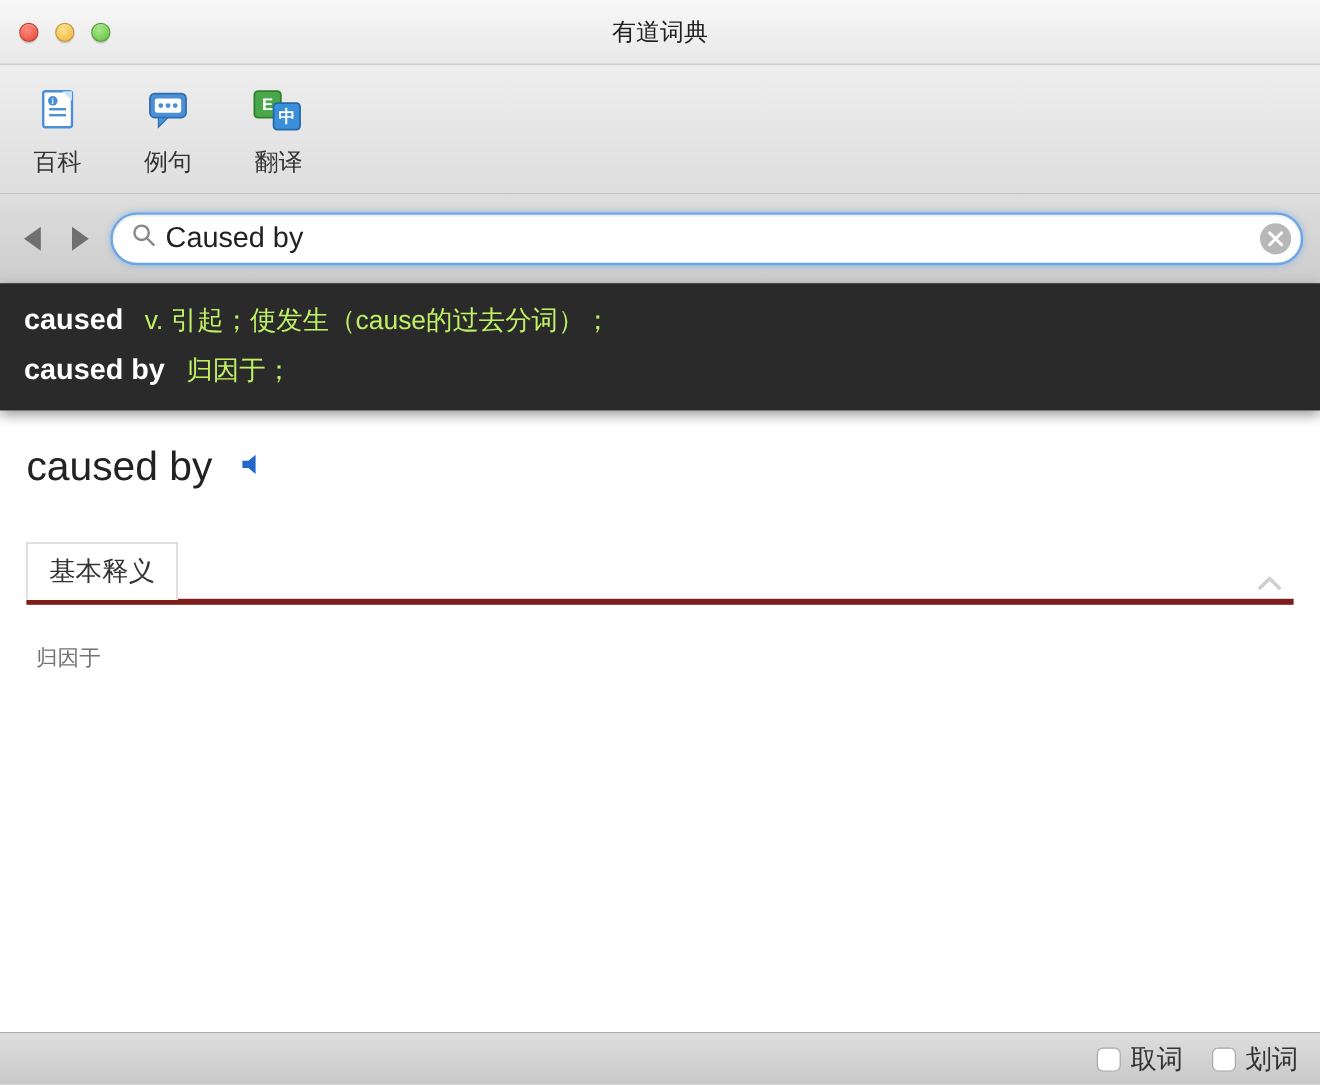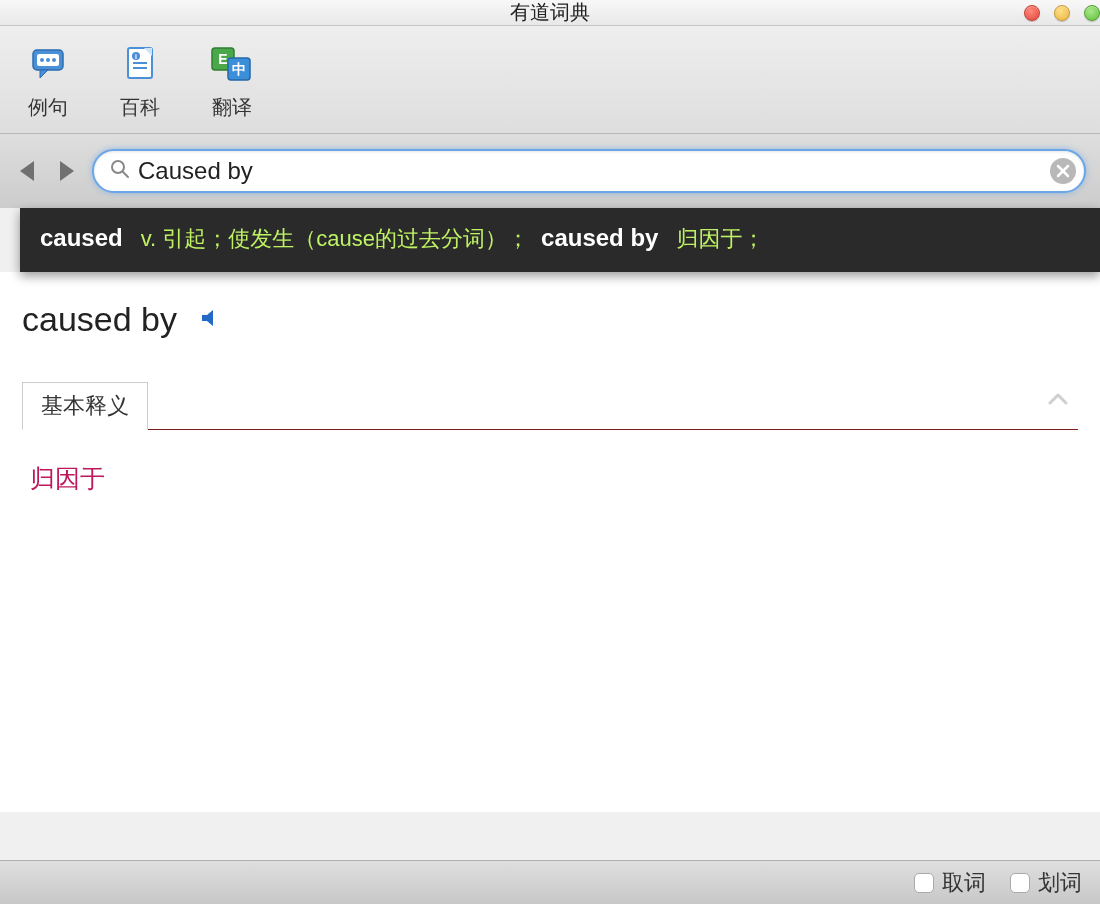--- a/index.html
+++ b/index.html
@@ -7,27 +7,26 @@
   width: 1100px;
   height: 904px;
   font-family: "Helvetica Neue", "PingFang SC", "Microsoft YaHei", sans-serif;
   background: #f0f0f0;
   overflow: hidden;
   position: relative;
 }
 
 
 .titlebar {
-  height: 26px;
+  height: 54px;
   background: linear-gradient(to bottom, #f8f8f8, #e8e8e8);
   border-bottom: 1px solid #c5c5c5;
   display: flex;
   align-items: center;
   position: relative;
-  justify-content: flex-end;
 }
 .traffic-lights {
   display: flex;
   gap: 14px;
   padding-left: 16px;
 }
 .traffic-light {
   width: 16px;
   height: 16px;
   border-radius: 50%;
@@ -145,23 +144,22 @@
 }
 
 
 .suggestions {
   background: #2a2a2a;
   color: #eee;
   padding: 16px 20px 18px 20px;
   box-shadow: 0 4px 10px rgba(0,0,0,0.4);
   position: relative;
   display: flex;
-  flex-direction: row;
+  flex-direction: column;
   gap: 12px;
-  margin-left: 20px;
 }
 .sugg-row {
   display: flex;
   align-items: baseline;
   gap: 18px;
   font-size: 22px;
 }
 .sugg-term { font-weight: bold; color: #fff; font-size: 24px; }
 .sugg-def  { color: #bef264; font-size: 22px; }
 
@@ -180,44 +178,44 @@
   font-size: 34px;
   color: #222;
 }
 .speaker-icon {
   color: #2469c8;
   cursor: pointer;
 }
 .tab-row {
   margin-top: 42px;
   display: flex;
-  align-items: flex-start;
-  border-bottom: 1px solid #7f1d1d;
+  align-items: flex-end;
+  border-bottom: 5px solid #7f1d1d;
 }
 .tab-active {
   border: 1px solid #ccc;
   border-bottom: 1px solid white;
   padding: 8px 18px;
   font-size: 22px;
   color: #333;
   position: relative;
   top: 1px;
   background: white;
 }
 .tab-spacer { flex: 1; }
 .collapse-icon {
   font-size: 26px;
   color: #cfcfcf;
   padding-right: 10px;
   cursor: pointer;
 }
 .definition-body {
   padding: 32px 8px;
-  font-size: 25px;
-  color: #be185d;
+  font-size: 18px;
+  color: #737373;
 }
 
 
 .bottombar {
   position: absolute;
   bottom: 0;
   left: 0; right: 0;
   height: 44px;
   background: linear-gradient(to bottom, #dedede, #c8c8c8);
   border-top: 1px solid #aeaeae;
@@ -248,51 +246,51 @@
 <div class="titlebar">
   <div class="traffic-lights">
     <div class="traffic-light tl-close"></div>
     <div class="traffic-light tl-min"></div>
     <div class="traffic-light tl-max"></div>
   </div>
   <div class="window-title">有道词典</div>
 </div>
 
 <div class="toolbar">
+
+  <div class="tool-item">
+    <div class="tool-icon-box">
+      <svg width="40" height="40" viewBox="0 0 40 40">
+        <rect x="8" y="4" width="24" height="30" rx="2" fill="#fff" stroke="#4a8fd8" stroke-width="2"></rect>
+        <polygon points="24,4 32,4 32,12" fill="#cde3f7"></polygon>
+        <rect x="13" y="18" width="14" height="2" fill="#4a8fd8"></rect>
+        <rect x="13" y="23" width="14" height="2" fill="#4a8fd8"></rect>
+        <circle cx="16" cy="12" r="4" fill="#4a8fd8"></circle>
+        <text x="16" y="15" font-size="7" fill="#fff" text-anchor="middle" font-weight="bold">i</text>
+      </svg>
+    </div>
+    <div class="tool-label">百科</div>
+  </div>
 
   <div class="tool-item">
     <div class="tool-icon-box">
       <svg width="40" height="40" viewBox="0 0 40 40">
         <rect x="5" y="6" width="30" height="20" rx="4" fill="#4a8fd8" stroke="#2c6db0" stroke-width="1.5"></rect>
         <polygon points="12,26 12,34 20,26" fill="#4a8fd8" stroke="#2c6db0" stroke-width="1"></polygon>
         <rect x="9" y="10" width="22" height="12" rx="2" fill="#ffffff"></rect>
         <circle cx="14" cy="16" r="2" fill="#4a8fd8"></circle>
         <circle cx="20" cy="16" r="2" fill="#4a8fd8"></circle>
         <circle cx="26" cy="16" r="2" fill="#4a8fd8"></circle>
       </svg>
     </div>
     <div class="tool-label">例句</div>
   </div>
 
   <div class="tool-item">
     <div class="tool-icon-box">
-      <svg width="40" height="40" viewBox="0 0 40 40">
-        <rect x="8" y="4" width="24" height="30" rx="2" fill="#fff" stroke="#4a8fd8" stroke-width="2"></rect>
-        <polygon points="24,4 32,4 32,12" fill="#cde3f7"></polygon>
-        <rect x="13" y="18" width="14" height="2" fill="#4a8fd8"></rect>
-        <rect x="13" y="23" width="14" height="2" fill="#4a8fd8"></rect>
-        <circle cx="16" cy="12" r="4" fill="#4a8fd8"></circle>
-        <text x="16" y="15" font-size="7" fill="#fff" text-anchor="middle" font-weight="bold">i</text>
-      </svg>
-    </div>
-    <div class="tool-label">百科</div>
-  </div>
-
-  <div class="tool-item">
-    <div class="tool-icon-box">
       <svg width="44" height="40" viewBox="0 0 44 40">
         <rect x="2" y="4" width="22" height="22" rx="3" fill="#4aa84a" stroke="#2f7d2f" stroke-width="1.5"></rect>
         <text x="13" y="20" font-size="14" fill="#fff" text-anchor="middle" font-weight="bold">E</text>
         <rect x="18" y="14" width="22" height="22" rx="3" fill="#3a8fd8" stroke="#2468a8" stroke-width="1.5"></rect>
         <text x="29" y="30" font-size="14" fill="#fff" text-anchor="middle" font-weight="bold">中</text>
       </svg>
     </div>
     <div class="tool-label">翻译</div>
   </div>
 

